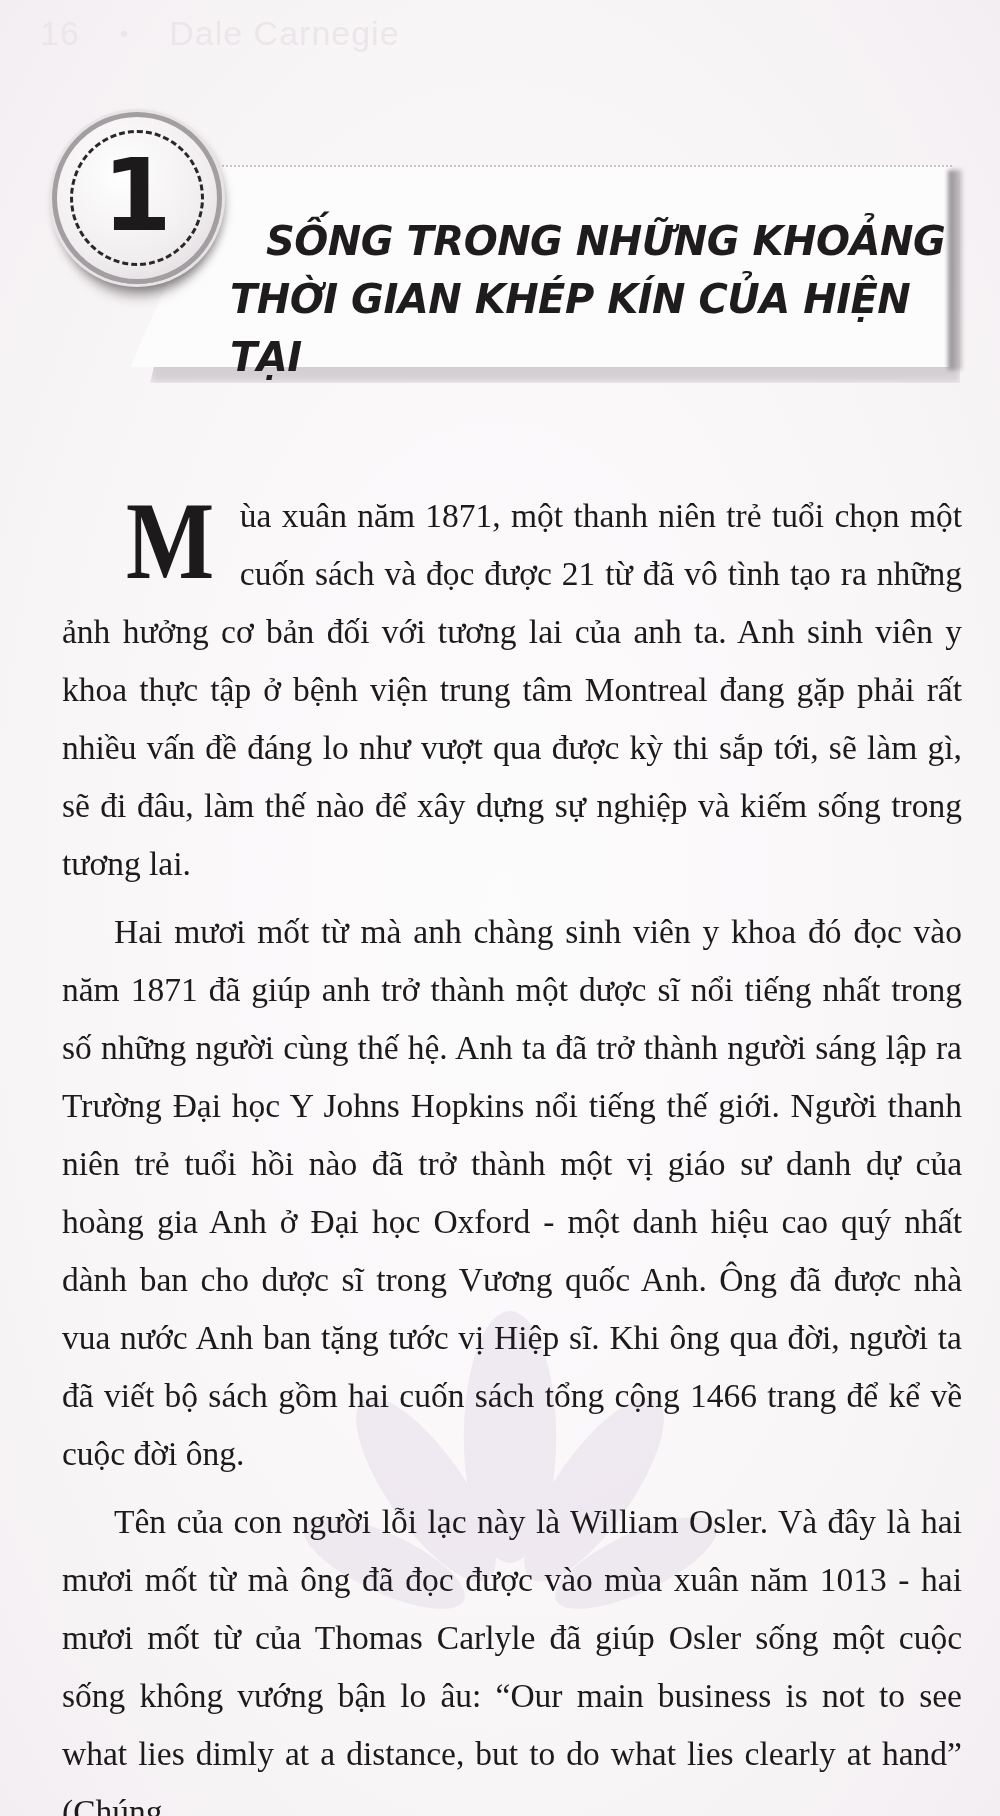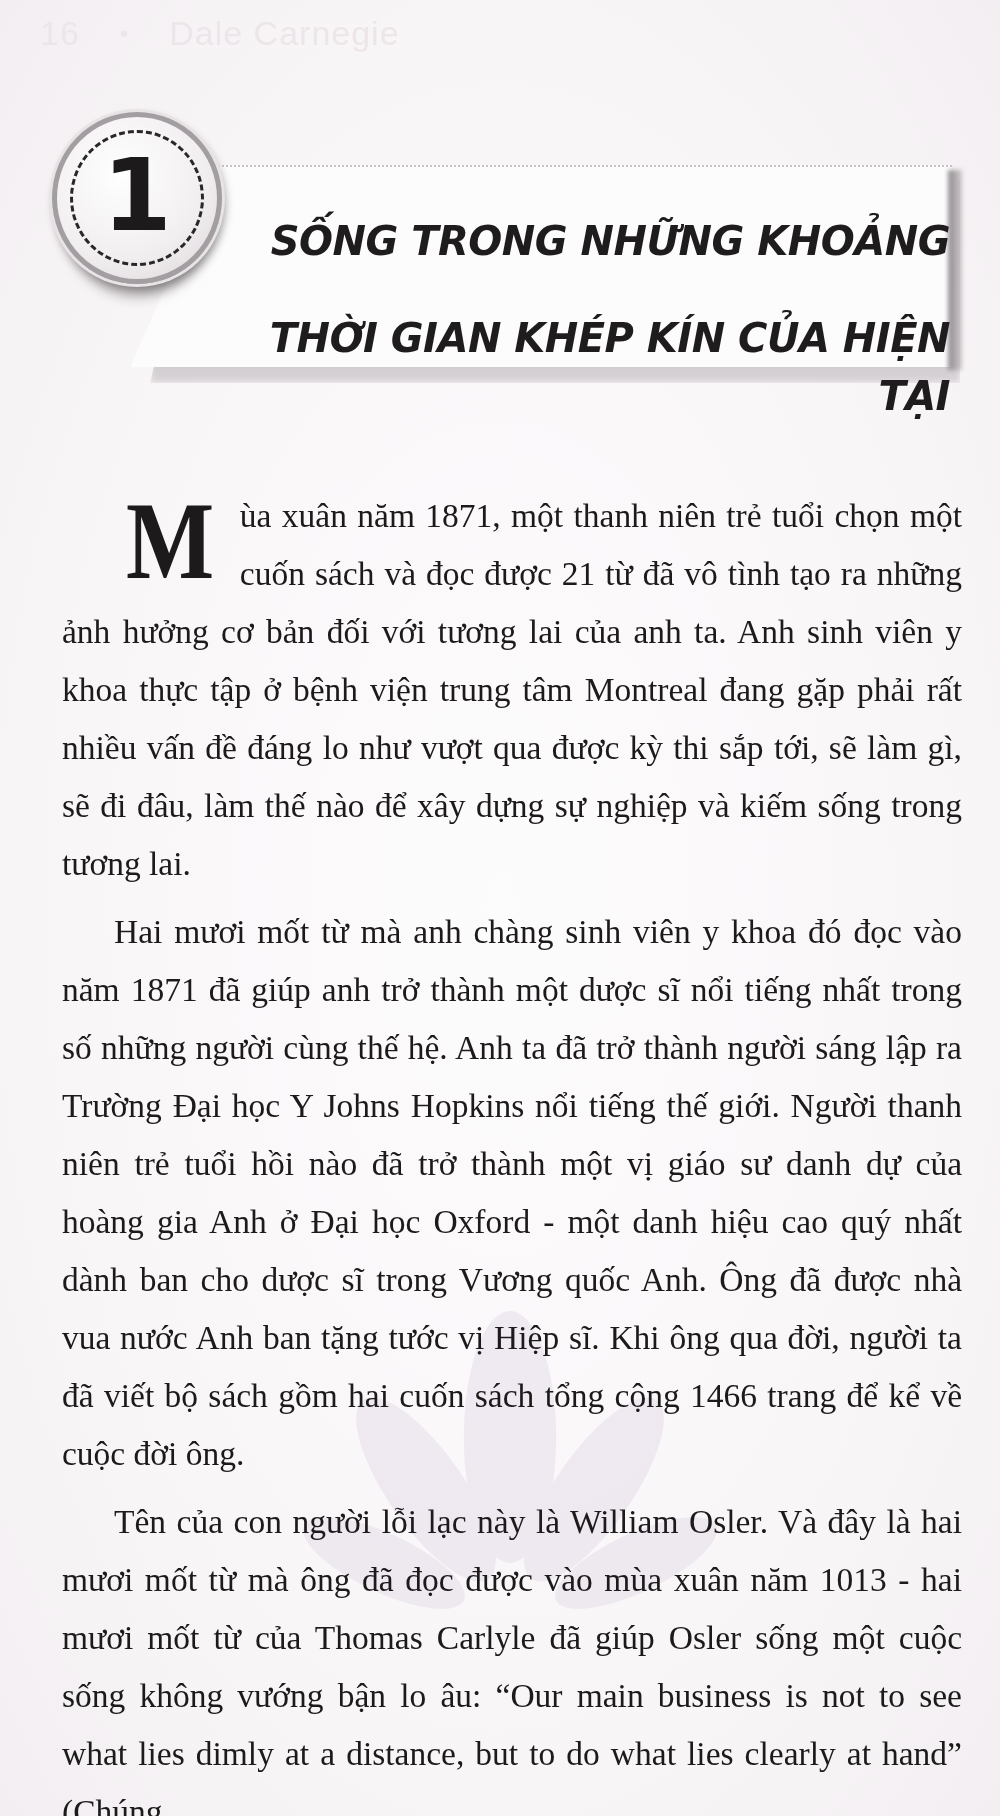--- a/index.html
+++ b/index.html
@@ -41,24 +41,24 @@
     .banner-edge {
       position: absolute; left: 948px; top: 170px; width: 14px; height: 200px;
       background: linear-gradient(90deg, #8d888b, #cfcacd);
       filter: blur(2px);
     }
     .banner-title {
       position: absolute; left: 230px; top: 212px; width: 720px;
       font-family: "DejaVu Sans", sans-serif;
       font-weight: bold; font-style: italic;
       font-size: 40px; line-height: 58px;
-      color: #1f1c1e; letter-spacing: -0.5px; text-align: right;
+      color: #1f1c1e; letter-spacing: -0.5px;
     }
     .banner-title .l1 { display: block; padding-left: 36px; }
-    .banner-title .l2 { display: block; margin-top: 39px; }
+    .banner-title .l2 { display: block; }
 
     .badge-shadow {
       position: absolute; left: 58px; top: 118px; width: 160px; height: 180px;
       border-radius: 50%;
       background: #8f8a8d; filter: blur(6px); opacity: .55;
     }
     .badge {
       position: absolute; left: 52px; top: 112px; width: 160px; height: 162px;
       border-radius: 50%;
       background: radial-gradient(circle at 40% 35%, #ffffff 0%, #f1eef0 60%, #d8d3d6 100%);

